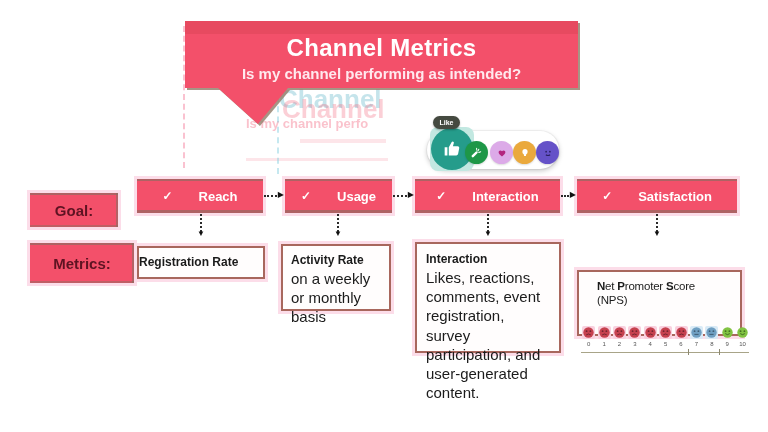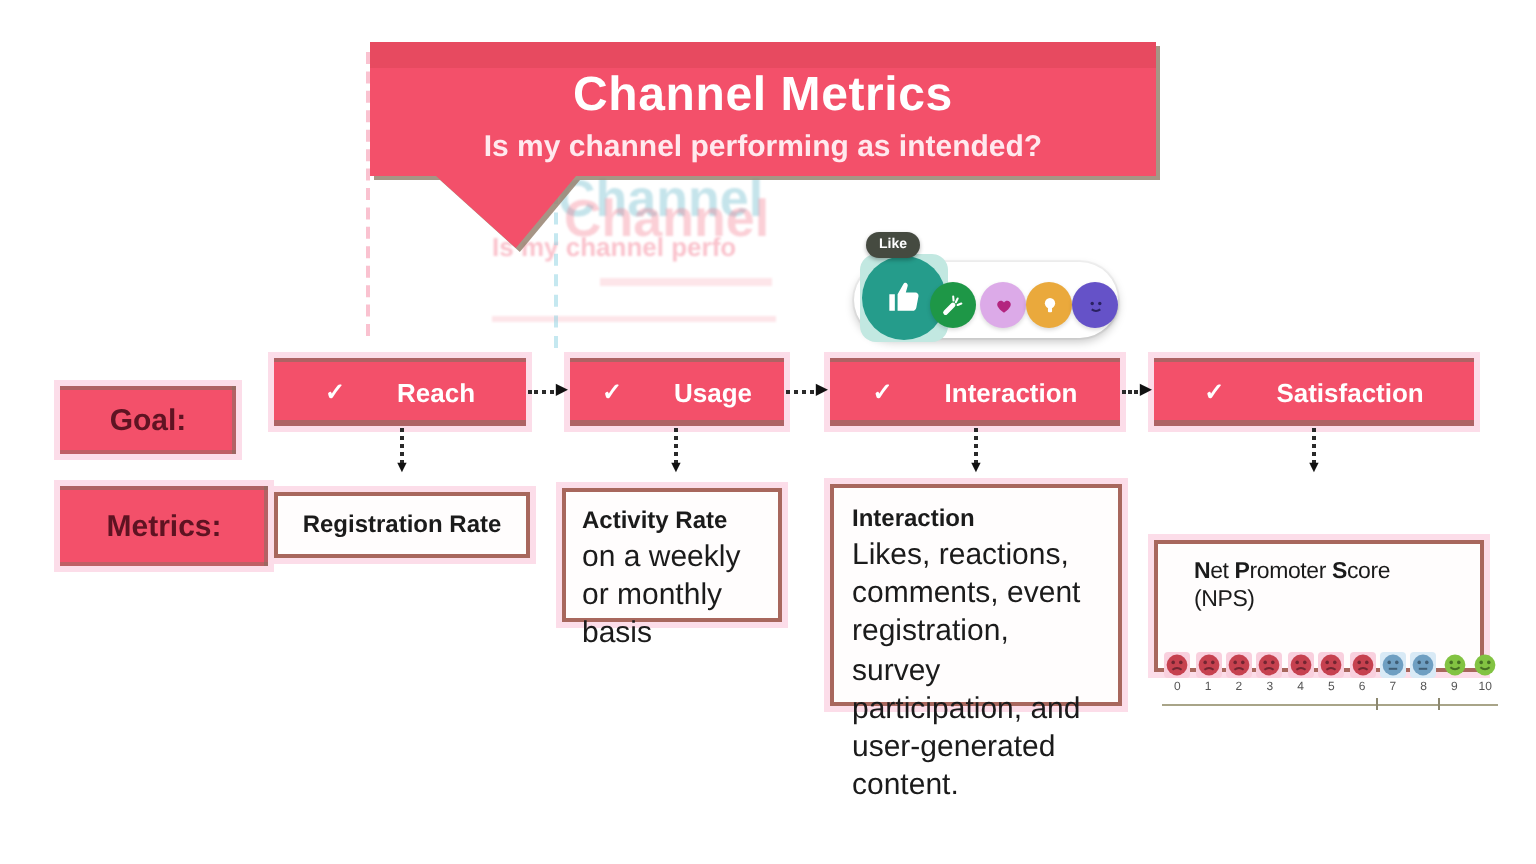--- a/index.html
+++ b/index.html
@@ -70,21 +70,21 @@
   .v-conn{position:absolute;top:214px;width:10px;height:28px;}
   .v-line{position:absolute;left:4px;top:0;height:18px;border-left:2px dotted #2a2a2a;}
   .arrow-down{position:absolute;left:1px;top:15px;font-size:8px;color:#111;}
   .vc1{left:196px;} .vc2{left:333px;} .vc3{left:483px;} .vc4{left:652px;}
 
   
   .metric-box{position:absolute;background:#fffdfd;border:2px solid #a8675d;
           box-shadow:0 0 0 3px #fcdde9;color:#1b1b1b;box-sizing:border-box;}
   .m-title{font-size:12px;font-weight:bold;line-height:1.25;}
   .m-body{font-size:15px;line-height:1.28;margin-top:1px;}
-  .m1{left:137px;top:246px;width:128px;height:33px;display:flex;align-items:center;justify-content:center;}
+  .m1{left:137px;top:246px;width:128px;height:33px;display:flex;align-items:center;}
   .m2{left:281px;top:244px;width:110px;height:67px;padding:7px 8px;}
   .m3{left:415px;top:242px;width:146px;height:111px;padding:8px 9px;}
   .m4{left:577px;top:242px;width:165px;height:66px;padding:7px 18px;margin-top:28px;}
   .m4 .m-title{font-size:11.5px;font-weight:normal;letter-spacing:-0.2px;}
   .m4 .m-body{font-size:11.5px;}
   .seg-b{font-weight:bold;} .seg-r{font-weight:normal;}
 
   
   .nps-row{position:absolute;left:581px;top:326px;width:170px;display:flex;}
   .nps-cell{width:15.4px;display:flex;flex-direction:column;align-items:center;}

